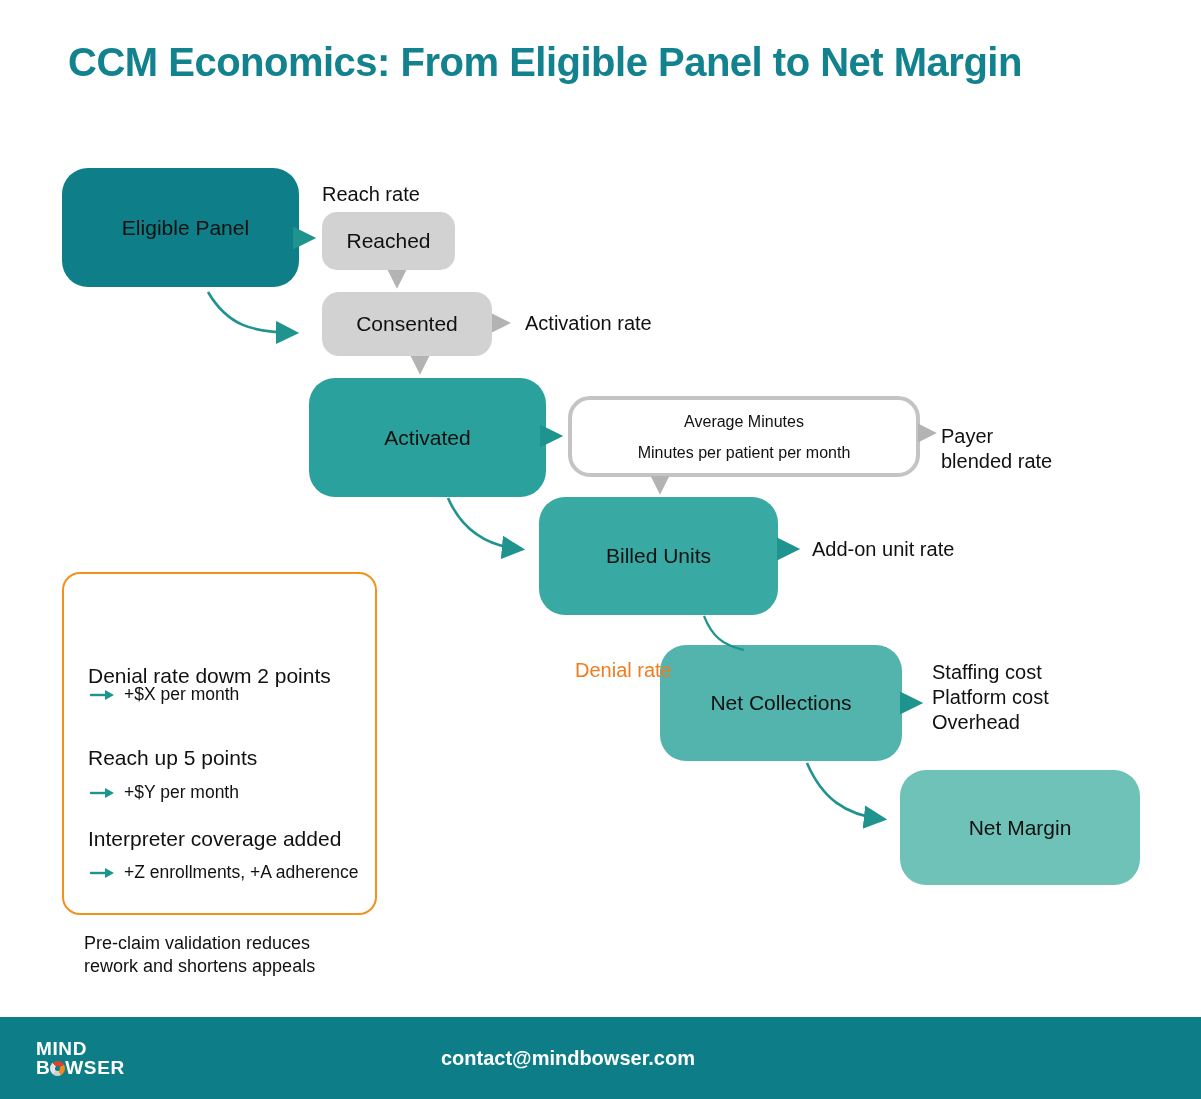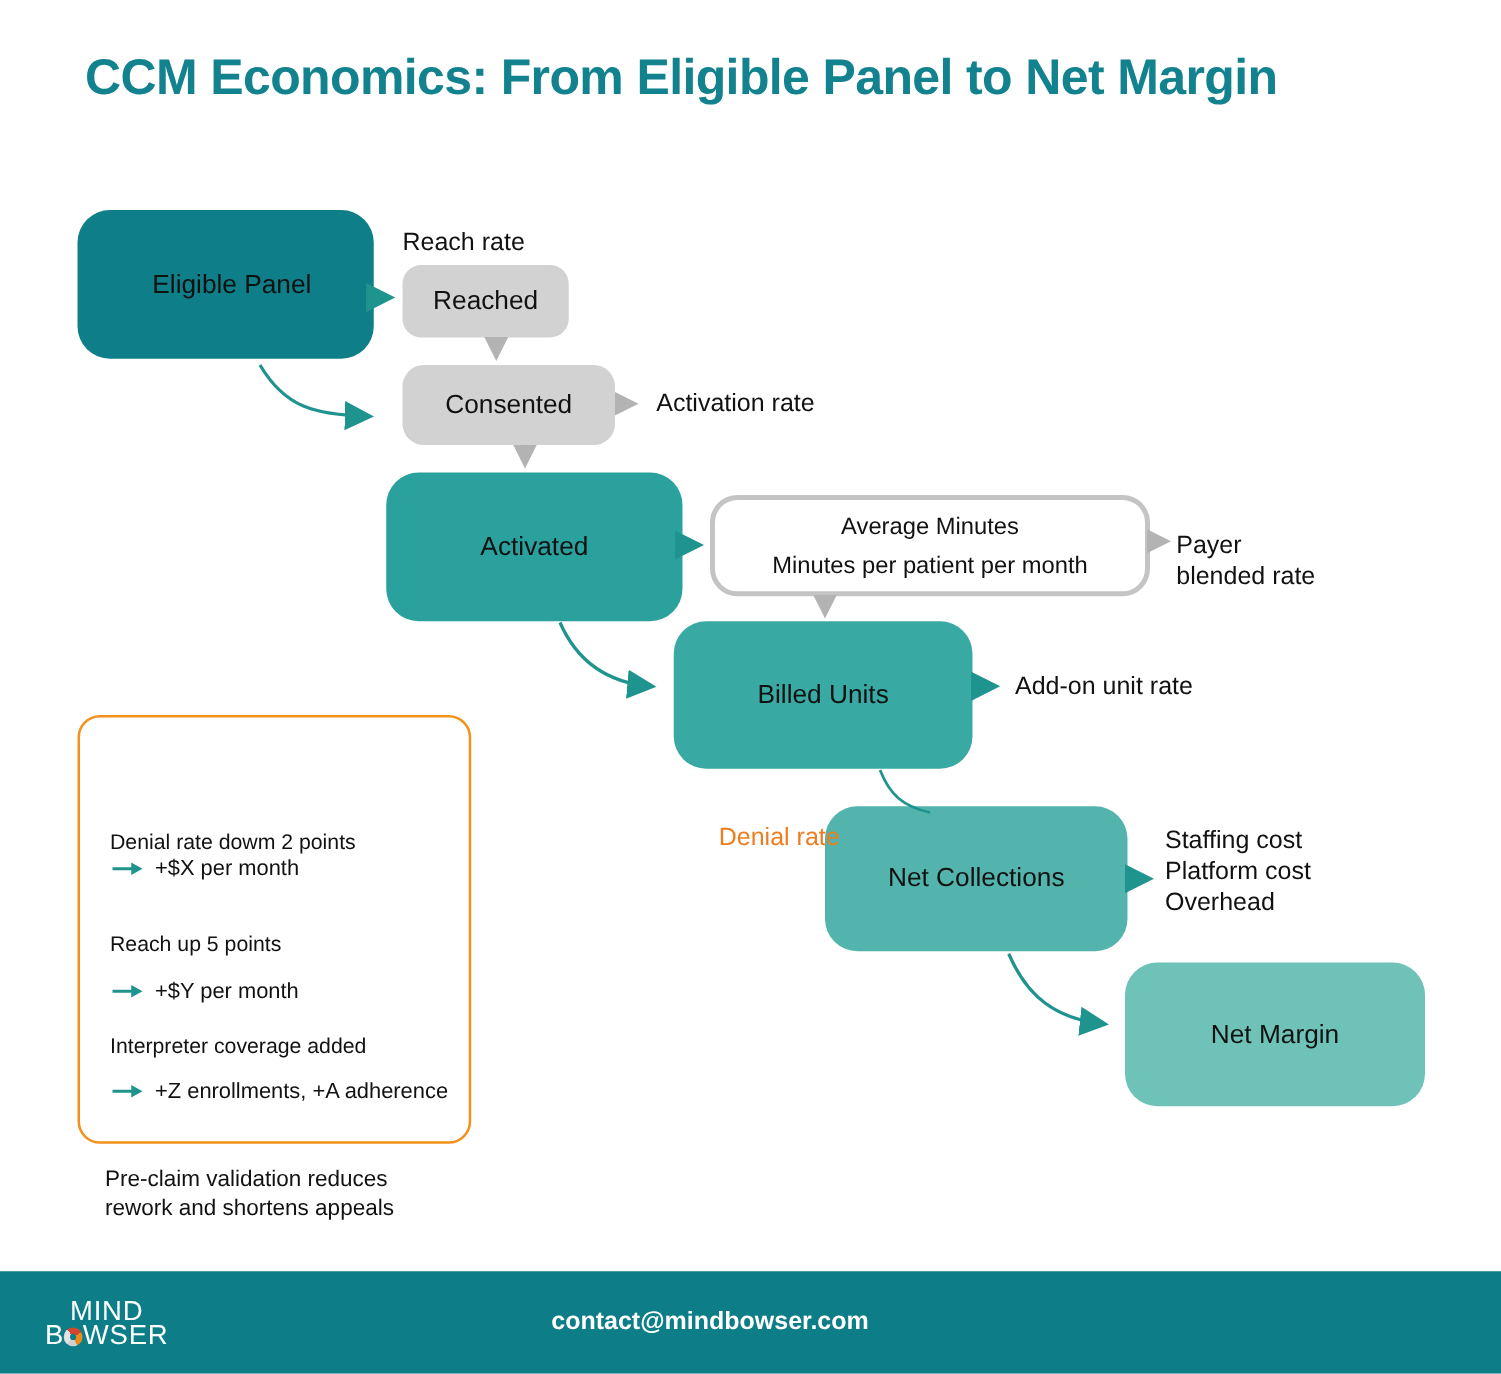--- a/index.html
+++ b/index.html
@@ -9,53 +9,53 @@
   .title { position:absolute; left:68px; top:40px; font-size:40px; font-weight:bold;
            color:#12828e; letter-spacing:-0.5px; }
 
   .node { position:absolute; display:flex; align-items:center; justify-content:center;
           color:#111111; font-size:21px; font-weight:500; text-align:center; }
   .node-eligible   { left:62px;  top:168px; width:237px; height:119px; background:#0e7e88; border-radius:26px;padding-left:10px; }
   .node-reached    { left:322px; top:212px; width:133px; height:58px;  background:#d2d2d2; border-radius:15px; }
   .node-consented  { left:322px; top:292px; width:170px; height:64px;  background:#d2d2d2; border-radius:17px; }
   .node-activated  { left:309px; top:378px; width:237px; height:119px; background:#2aa19c; border-radius:26px; }
   .node-avgmin     { left:568px; top:396px; width:352px; height:81px;  background:#ffffff;
-                     border:4px solid #c4c4c4; border-radius:22px; font-weight:500; font-size:19px;
+                     border:4px solid #c4c4c4; border-radius:22px; font-weight:500; font-size:16px;
                      line-height:31px; white-space:pre-line;text-align:center; }
   .node-billed     { left:539px; top:497px; width:239px; height:118px; background:#38a9a3; border-radius:26px; }
   .node-netcoll    { left:660px; top:645px; width:242px; height:116px; background:#52b4ac; border-radius:26px; }
   .node-netmargin  { left:900px; top:770px; width:240px; height:115px; background:#6fc2b8; border-radius:26px; }
 
   .ann { position:absolute; color:#111111; font-size:20px; white-space:pre-line; }
   .ann-reach      { left:322px; top:183px; }
   .ann-activation { left:525px; top:312px; }
   .ann-payer      { left:941px; top:424px; line-height:25px; }
   .ann-addon      { left:812px; top:538px; }
   .ann-denial     { left:575px; top:622px; color:#ee7d1e; font-weight:500;margin-top:37px; }
   .ann-costs      { left:932px; top:660px; line-height:25px; }
 
   .levers { position:absolute; left:62px; top:572px; width:315px; height:343px;
             border:2.5px solid #f2921d; border-radius:18px; background:#ffffff; }
   .levers-heading { position:absolute; left:88px; top:594px; font-size:20px; font-weight:bold;
                     color:#111; line-height:25px; white-space:pre-line; }
-  .lever-text   { position:absolute; left:88px; font-size:17px; color:#111; }
+  .lever-text   { position:absolute; left:88px; font-size:21px; color:#111; }
   .lever-result { position:absolute; left:88px; display:flex; align-items:center; gap:8px;
                   font-size:17.5px; color:#111; }
   .lt1 { top:664px; } .lr1 { top:684px; }
   .lt2 { top:746px; } .lr2 { top:782px; }
   .lt3 { top:827px; } .lr3 { top:862px; }
 
   .note { position:absolute; left:84px; top:932px; font-size:18px; color:#111;
           line-height:23px; white-space:pre-line; }
 
   .arrows { position:absolute; left:0; top:0; width:1201px; height:1099px; pointer-events:none; }
 
   .footer { position:absolute; left:0; top:1017px; width:1201px; height:82px; background:#0d7e88; }
   .logo { position:absolute; left:36px; top:50%; transform:translateY(-50%);
-          color:#ffffff; font-weight:400; font-size:22px; line-height:19px; letter-spacing:0.6px;text-align:center; }
+          color:#ffffff; font-weight:700; font-size:19px; line-height:19px; letter-spacing:0.6px; }
   .swirl { display:inline-block; width:15px; height:15px; border-radius:50%; position:relative; top:2px;
            background:conic-gradient(from 220deg,#e3e3e3 0 28%,#d8452f 28% 56%,#ef8b1c 56% 82%,#cfd0d0 82% 100%); }
   .swirl-hole { position:absolute; left:5px; top:5px; width:5px; height:5px; border-radius:50%; background:#0d7e88; }
   .footer-email { position:absolute; left:441px; top:50%; transform:translateY(-50%);
                   color:#ffffff; font-weight:bold; font-size:20px;text-align:center; }
   .footer-site  { position:absolute; left:913px; top:50%; transform:translateY(-50%);
                   color:#ffffff; font-weight:bold; font-size:21px; }
 </style>
 </head>
 <body>

